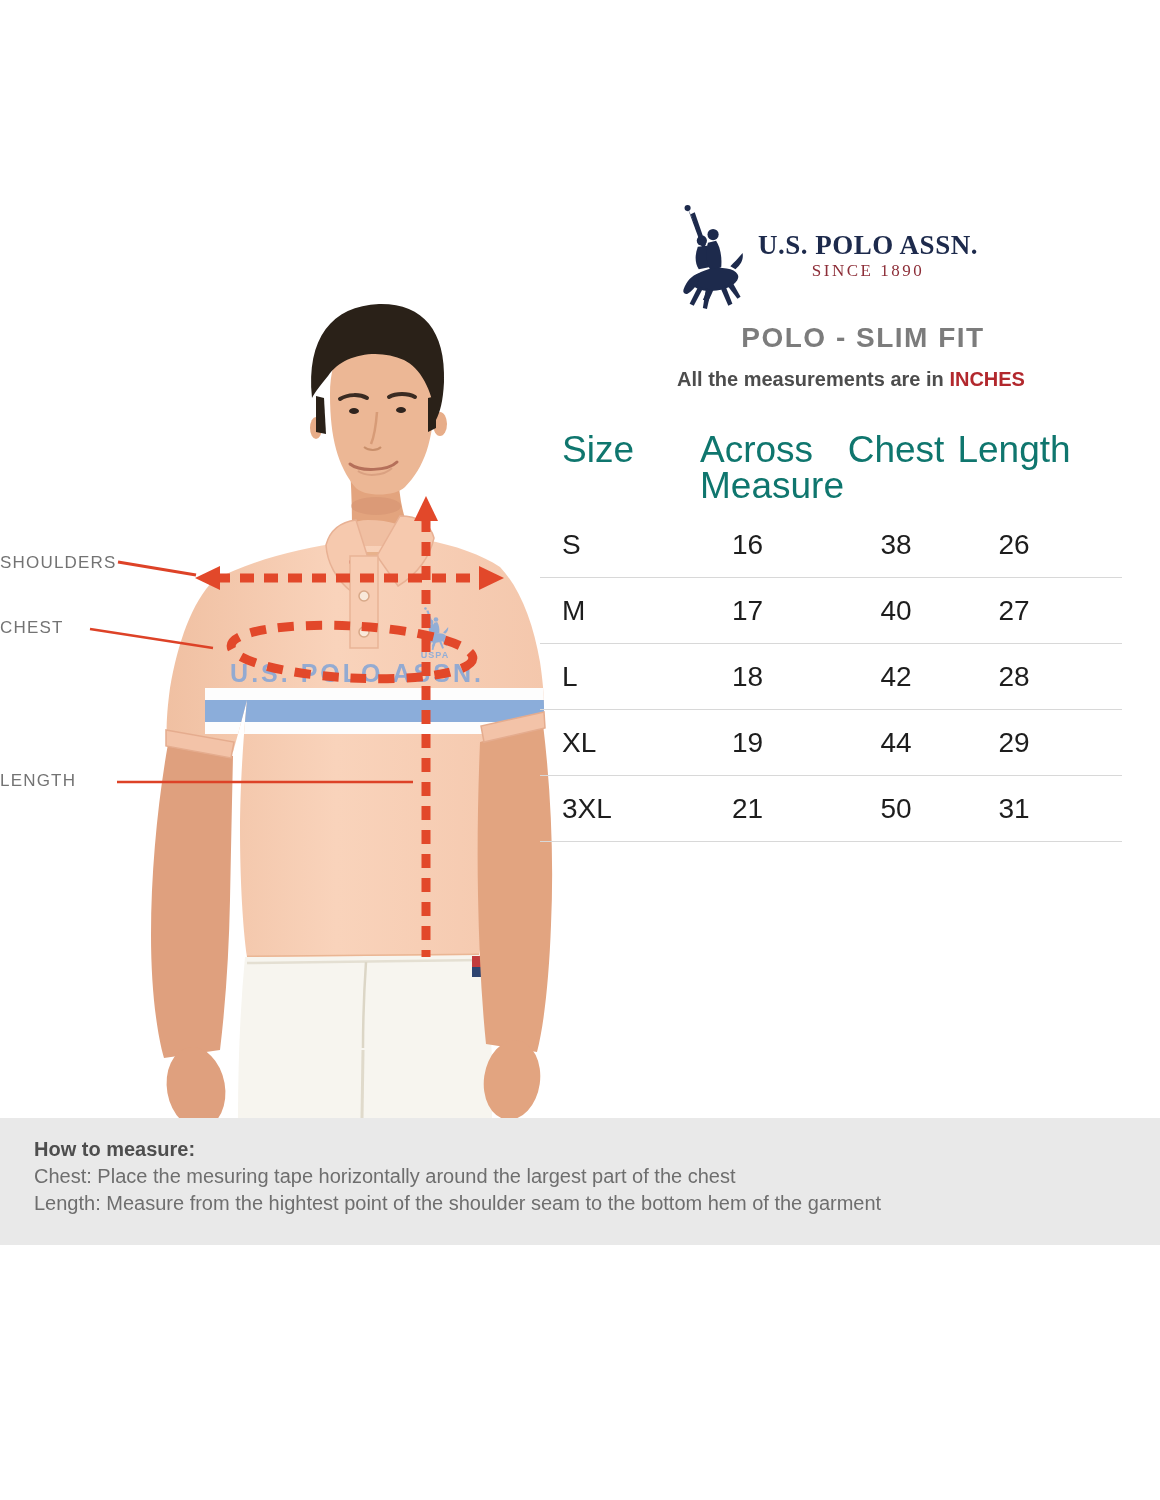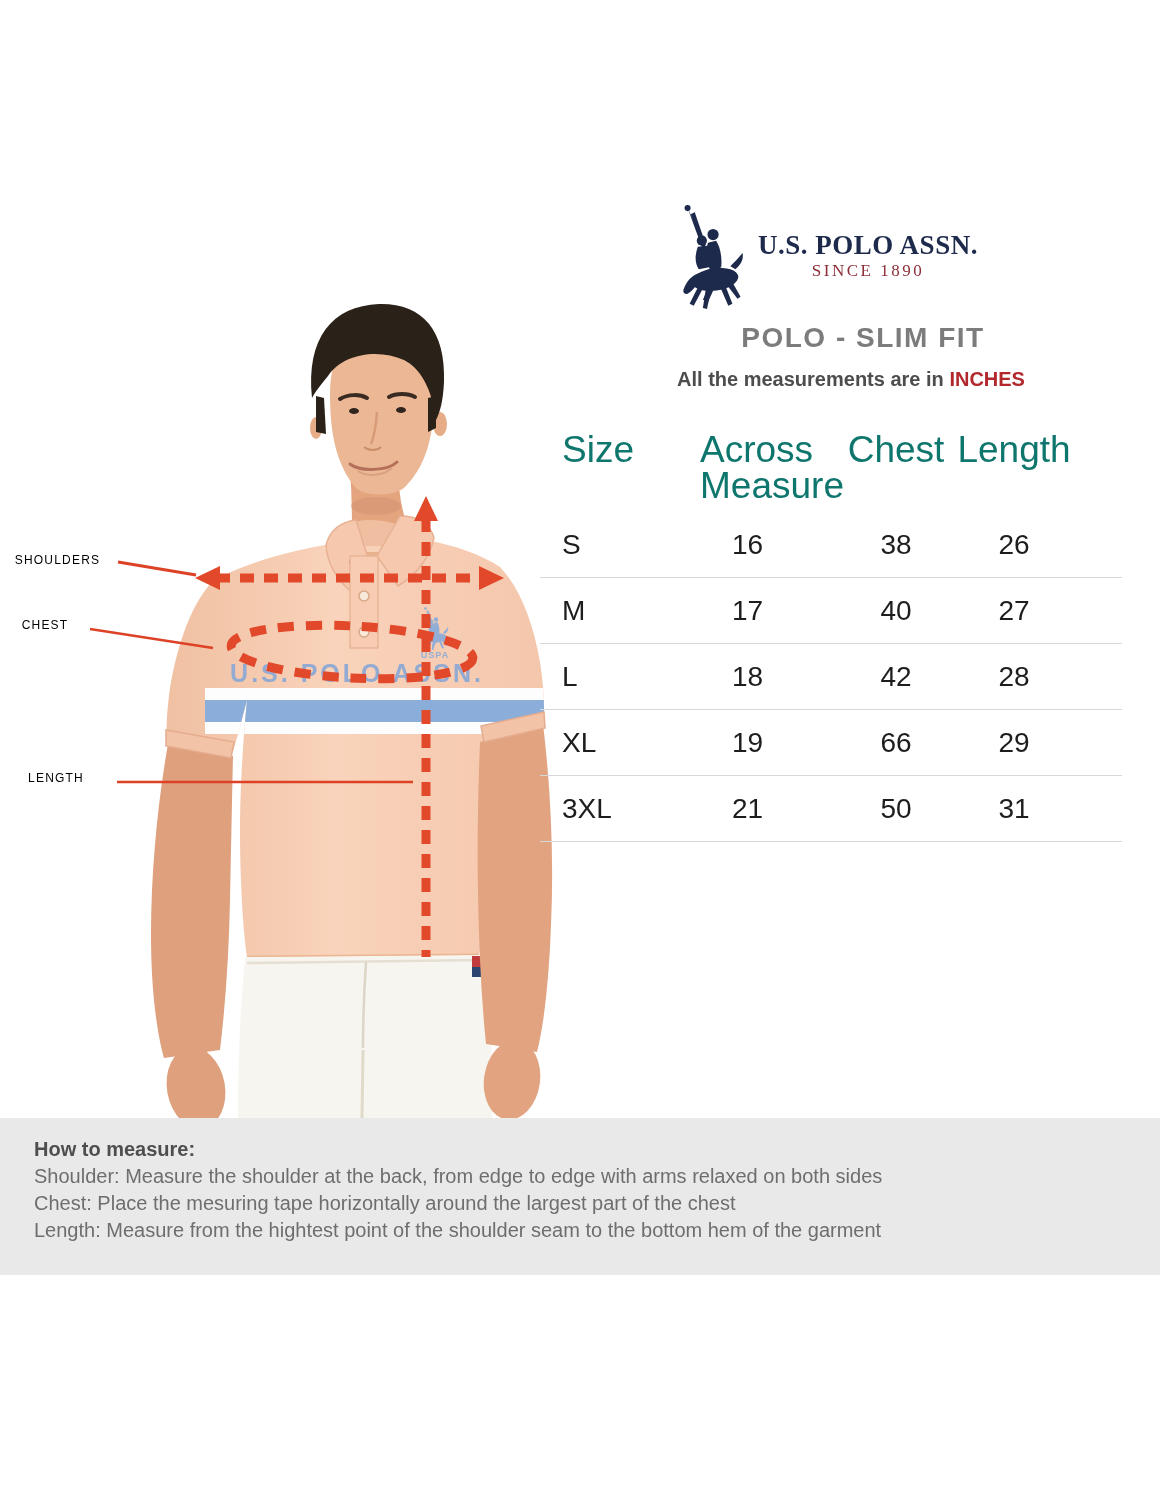--- a/index.html
+++ b/index.html
@@ -8,22 +8,22 @@
     position:relative; background:#ffffff; overflow:hidden;
     font-family:"Liberation Sans", sans-serif;
   }
   .abs { position:absolute; }
 
   
   #figure-svg { position:absolute; left:0; top:0; width:1160px; height:1500px; }
 
   
   .measure-label {
-    position:absolute; left:0; text-align:center;
-    font-size:12px; letter-spacing:1.2px; color:#000000; font-weight:400;
+    position:absolute; left:0; text-align:left;
+    font-size:17px; letter-spacing:1.2px; color:#737373; font-weight:400;
   }
   #lbl-shoulders { top:553px; width:115px; }
   #lbl-chest     { top:618px; width:90px;  }
   #lbl-length    { top:771px; width:112px; }
 
   
   #brand-text-block { position:absolute; left:748px; top:230px; width:240px; text-align:center; }
   #brand-logo-text {
     font-family:"Liberation Serif", serif; font-weight:bold;
     font-size:27px; color:#1d2a4c; letter-spacing:0.5px; white-space:nowrap;
@@ -55,21 +55,21 @@
   .th.c0 { padding-left:22px; text-align:left; }
   .th.c1 { padding-left:45px; text-align:left; width:160px; }
   .th.c2, .th.c3 { text-align:center; }
   .trow { height:66px; align-items:center; border-bottom:1px solid #d8d8d8; width:582px; }
   .cell { font-size:28px; font-weight:500; color:#1d1d1d; }
   .cell.c0 { padding-left:22px; text-align:left; }
   .cell.c1, .cell.c2, .cell.c3 { text-align:center; }
 
   
   #measure-bar {
-    position:absolute; left:0; top:1118px; width:1160px; height:157px;
+    position:absolute; left:0; top:1118px; width:1160px; height:127px;
     background:#e9e9e9; padding:18px 20px 0 34px;
   }
   #measure-bar-title { font-size:20px; font-weight:bold; color:#4e4e4e; line-height:27px; }
   .measure-line { font-size:20px; color:#6e6e6e; line-height:27px; }
 </style>
 </head>
 <body>
 
 <svg id="figure-svg" viewBox="0 0 1160 1500" aria-hidden="true">
   <defs>
@@ -236,32 +236,31 @@
       </div>
       <div class="trow">
         <div class="cell c0">L</div>
         <div class="cell c1">18</div>
         <div class="cell c2">42</div>
         <div class="cell c3">28</div>
       </div>
       <div class="trow">
         <div class="cell c0">XL</div>
         <div class="cell c1">19</div>
-        <div class="cell c2">66</div>
+        <div class="cell c2">44</div>
         <div class="cell c3">29</div>
       </div>
       <div class="trow">
         <div class="cell c0">3XL</div>
         <div class="cell c1">21</div>
         <div class="cell c2">50</div>
         <div class="cell c3">31</div>
       </div>
     </div>
 </div>
 
 <div id="measure-bar">
   <div id="measure-bar-title">How to measure:</div>
   <div id="measure-lines">
-      <div class="measure-line">Shoulder: Measure the shoulder at the back, from edge to edge with arms relaxed on both sides</div>
       <div class="measure-line">Chest: Place the mesuring tape horizontally around the largest part of the chest</div>
       <div class="measure-line">Length: Measure from the hightest point of the shoulder seam to the bottom hem of the garment</div>
     </div>
 </div>
 
 </body></html>

